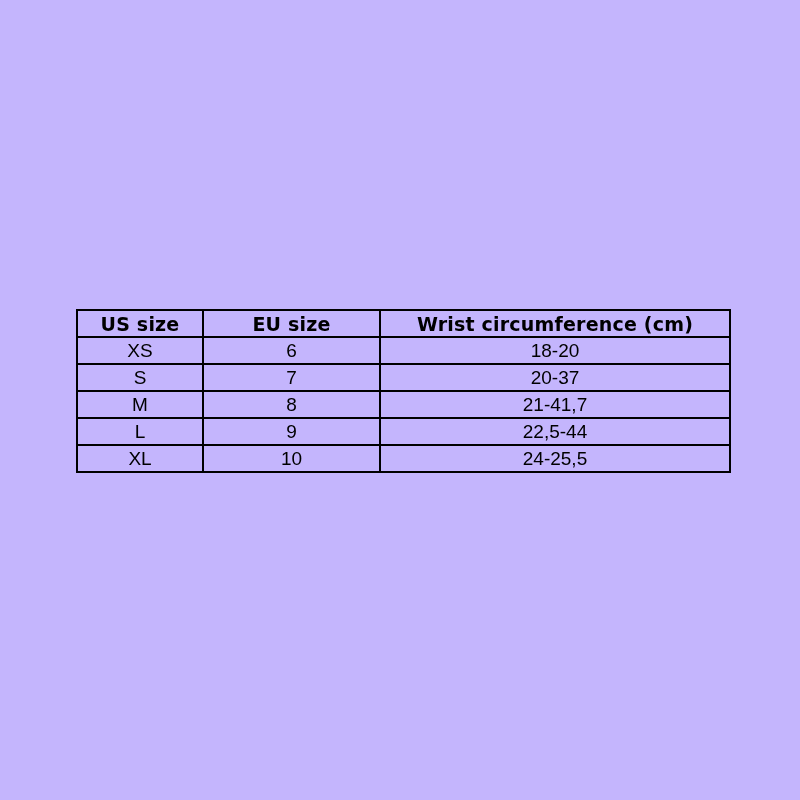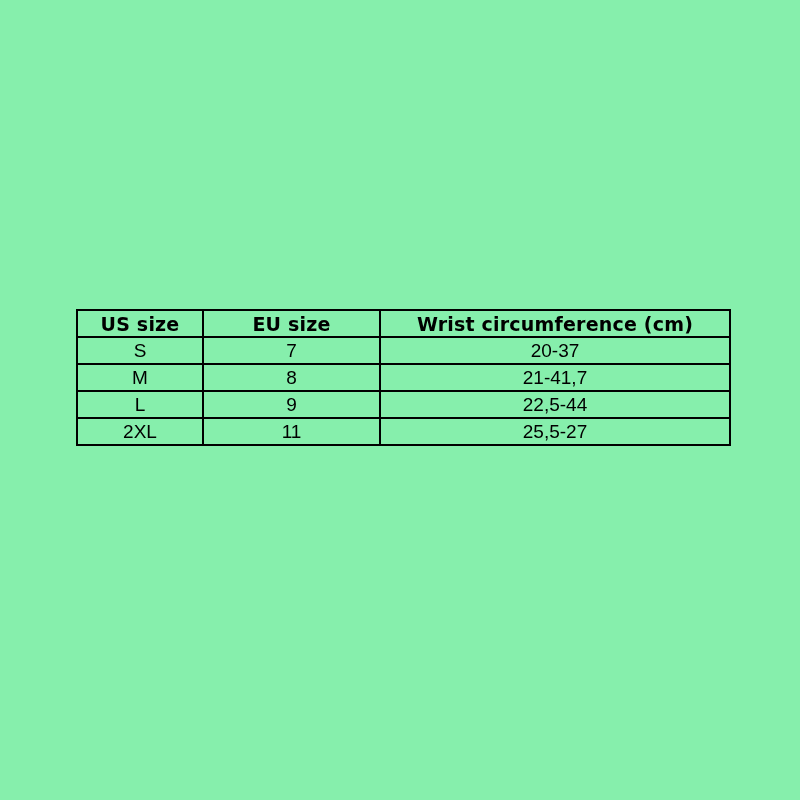--- a/index.html
+++ b/index.html
@@ -4,21 +4,21 @@
 <style>
   html, body {
     margin: 0;
     padding: 0;
     background: #ffffff;
   }
   .canvas {
     position: relative;
     width: 800px;
     height: 800px;
-    background: #86efac;
+    background: #c4b5fd;
     overflow: hidden;
   }
   table.size-table {
     position: absolute;
     left: 76px;
     top: 309px;
     width: 653px;
     border-collapse: collapse;
     table-layout: fixed;
     color: #000000;
@@ -60,34 +60,39 @@
     </colgroup>
     <thead>
       <tr>
         <th>US size</th>
         <th>EU size</th>
         <th>Wrist circumference (cm)</th>
       </tr>
     </thead>
     <tbody>
         <tr>
+          <td>XS</td>
+          <td>6</td>
+          <td>18-20</td>
+        </tr>
+        <tr>
           <td>S</td>
           <td>7</td>
           <td>20-37</td>
         </tr>
         <tr>
           <td>M</td>
           <td>8</td>
           <td>21-41,7</td>
         </tr>
         <tr>
           <td>L</td>
           <td>9</td>
           <td>22,5-44</td>
         </tr>
         <tr>
-          <td>2XL</td>
-          <td>11</td>
-          <td>25,5-27</td>
+          <td>XL</td>
+          <td>10</td>
+          <td>24-25,5</td>
         </tr>
       </tbody>
   </table>
 </div>
 
 </body></html>

